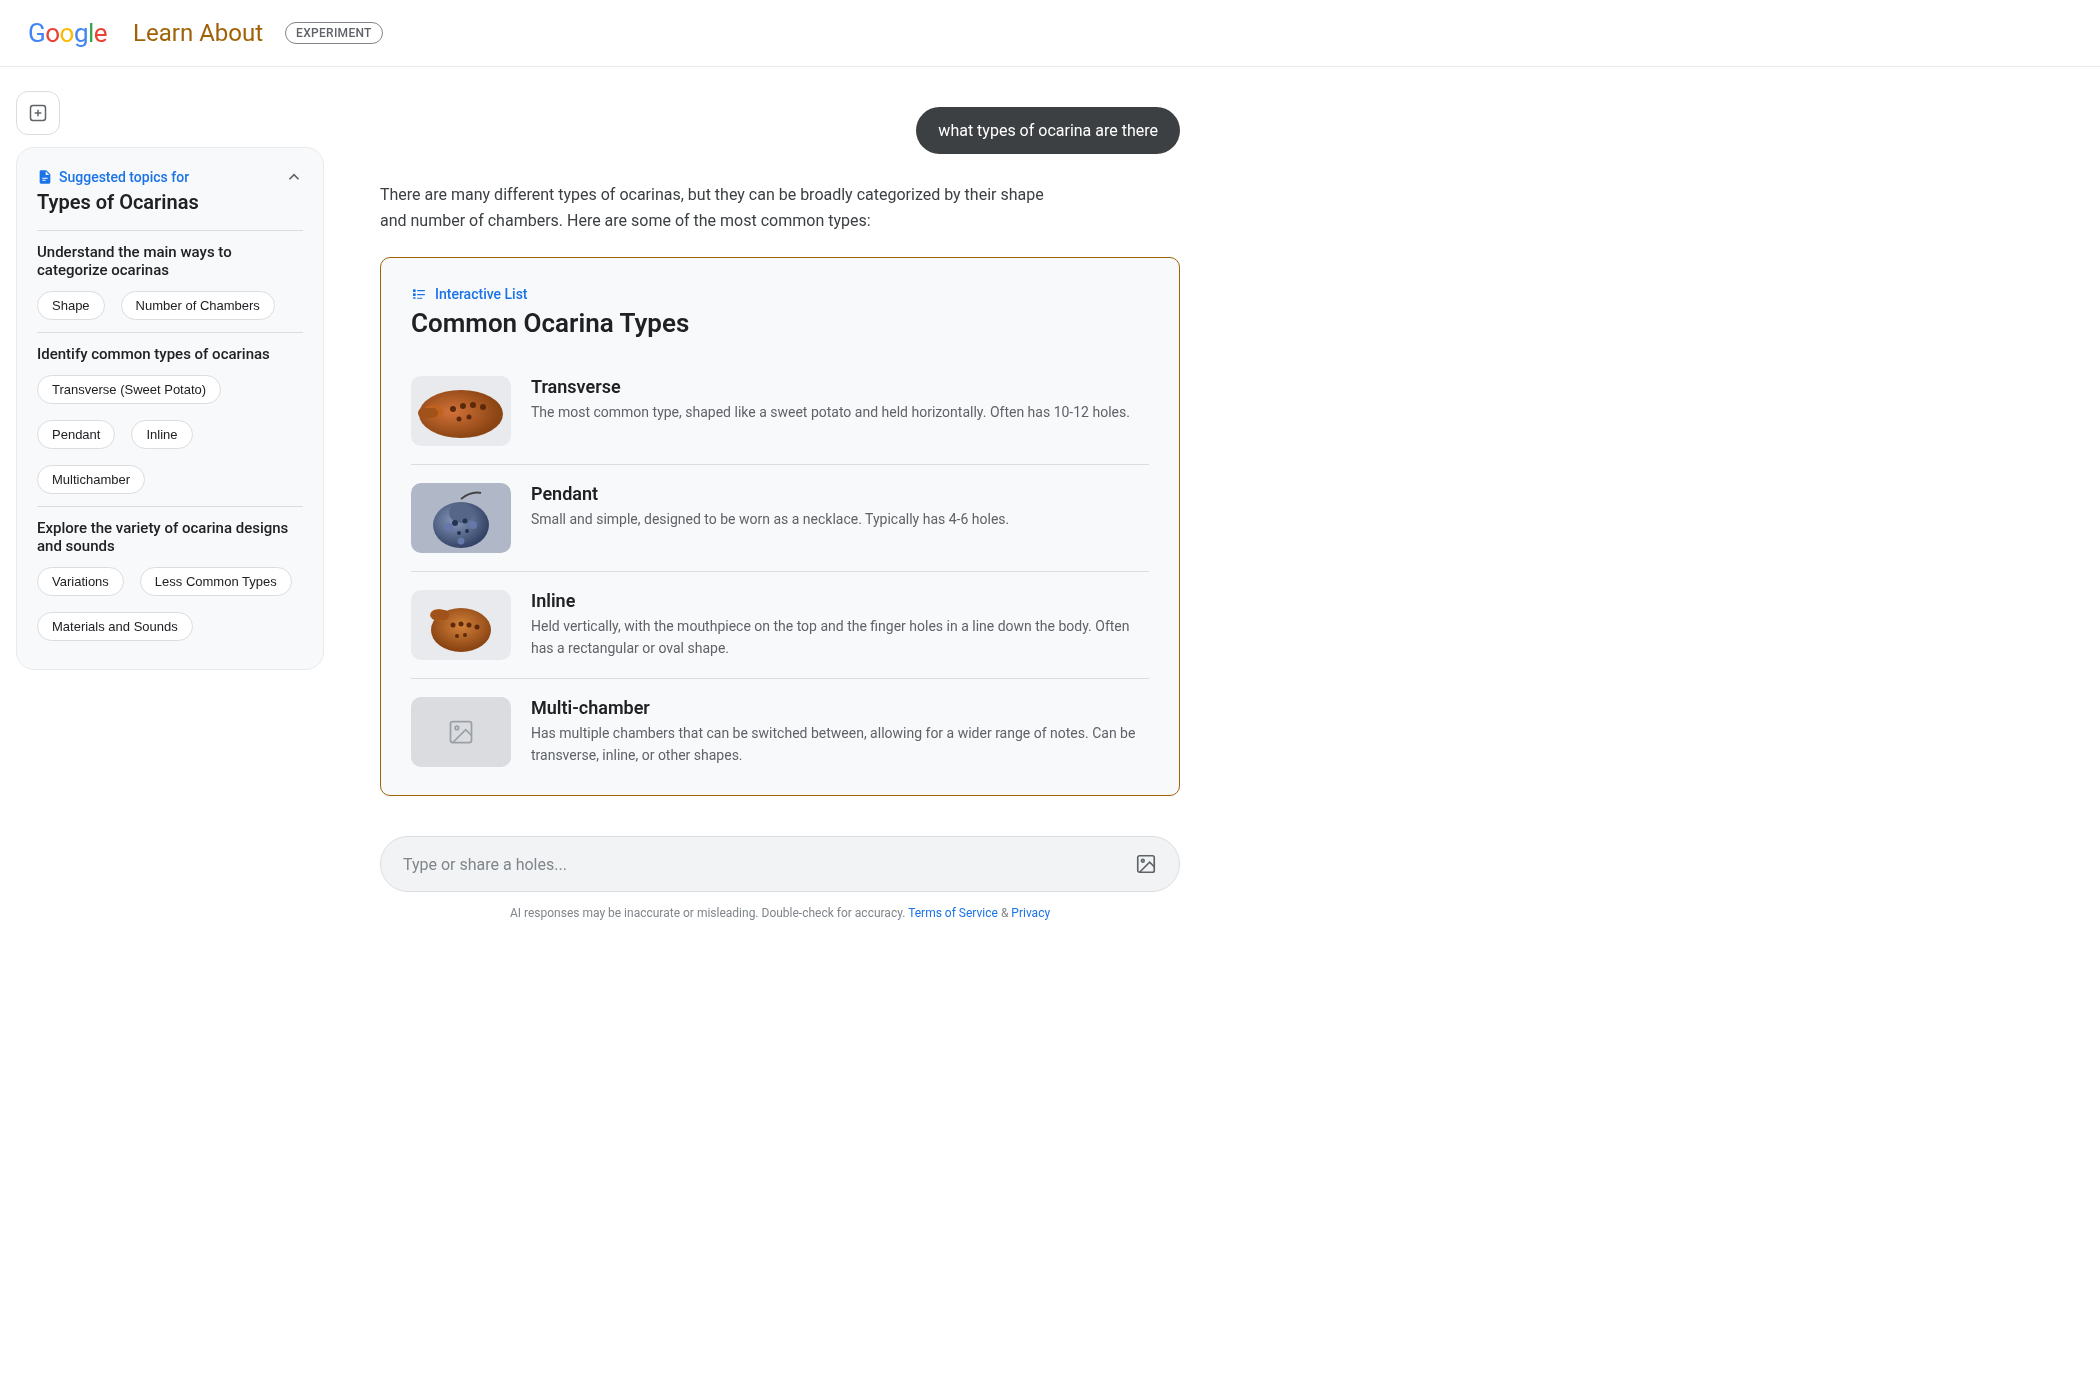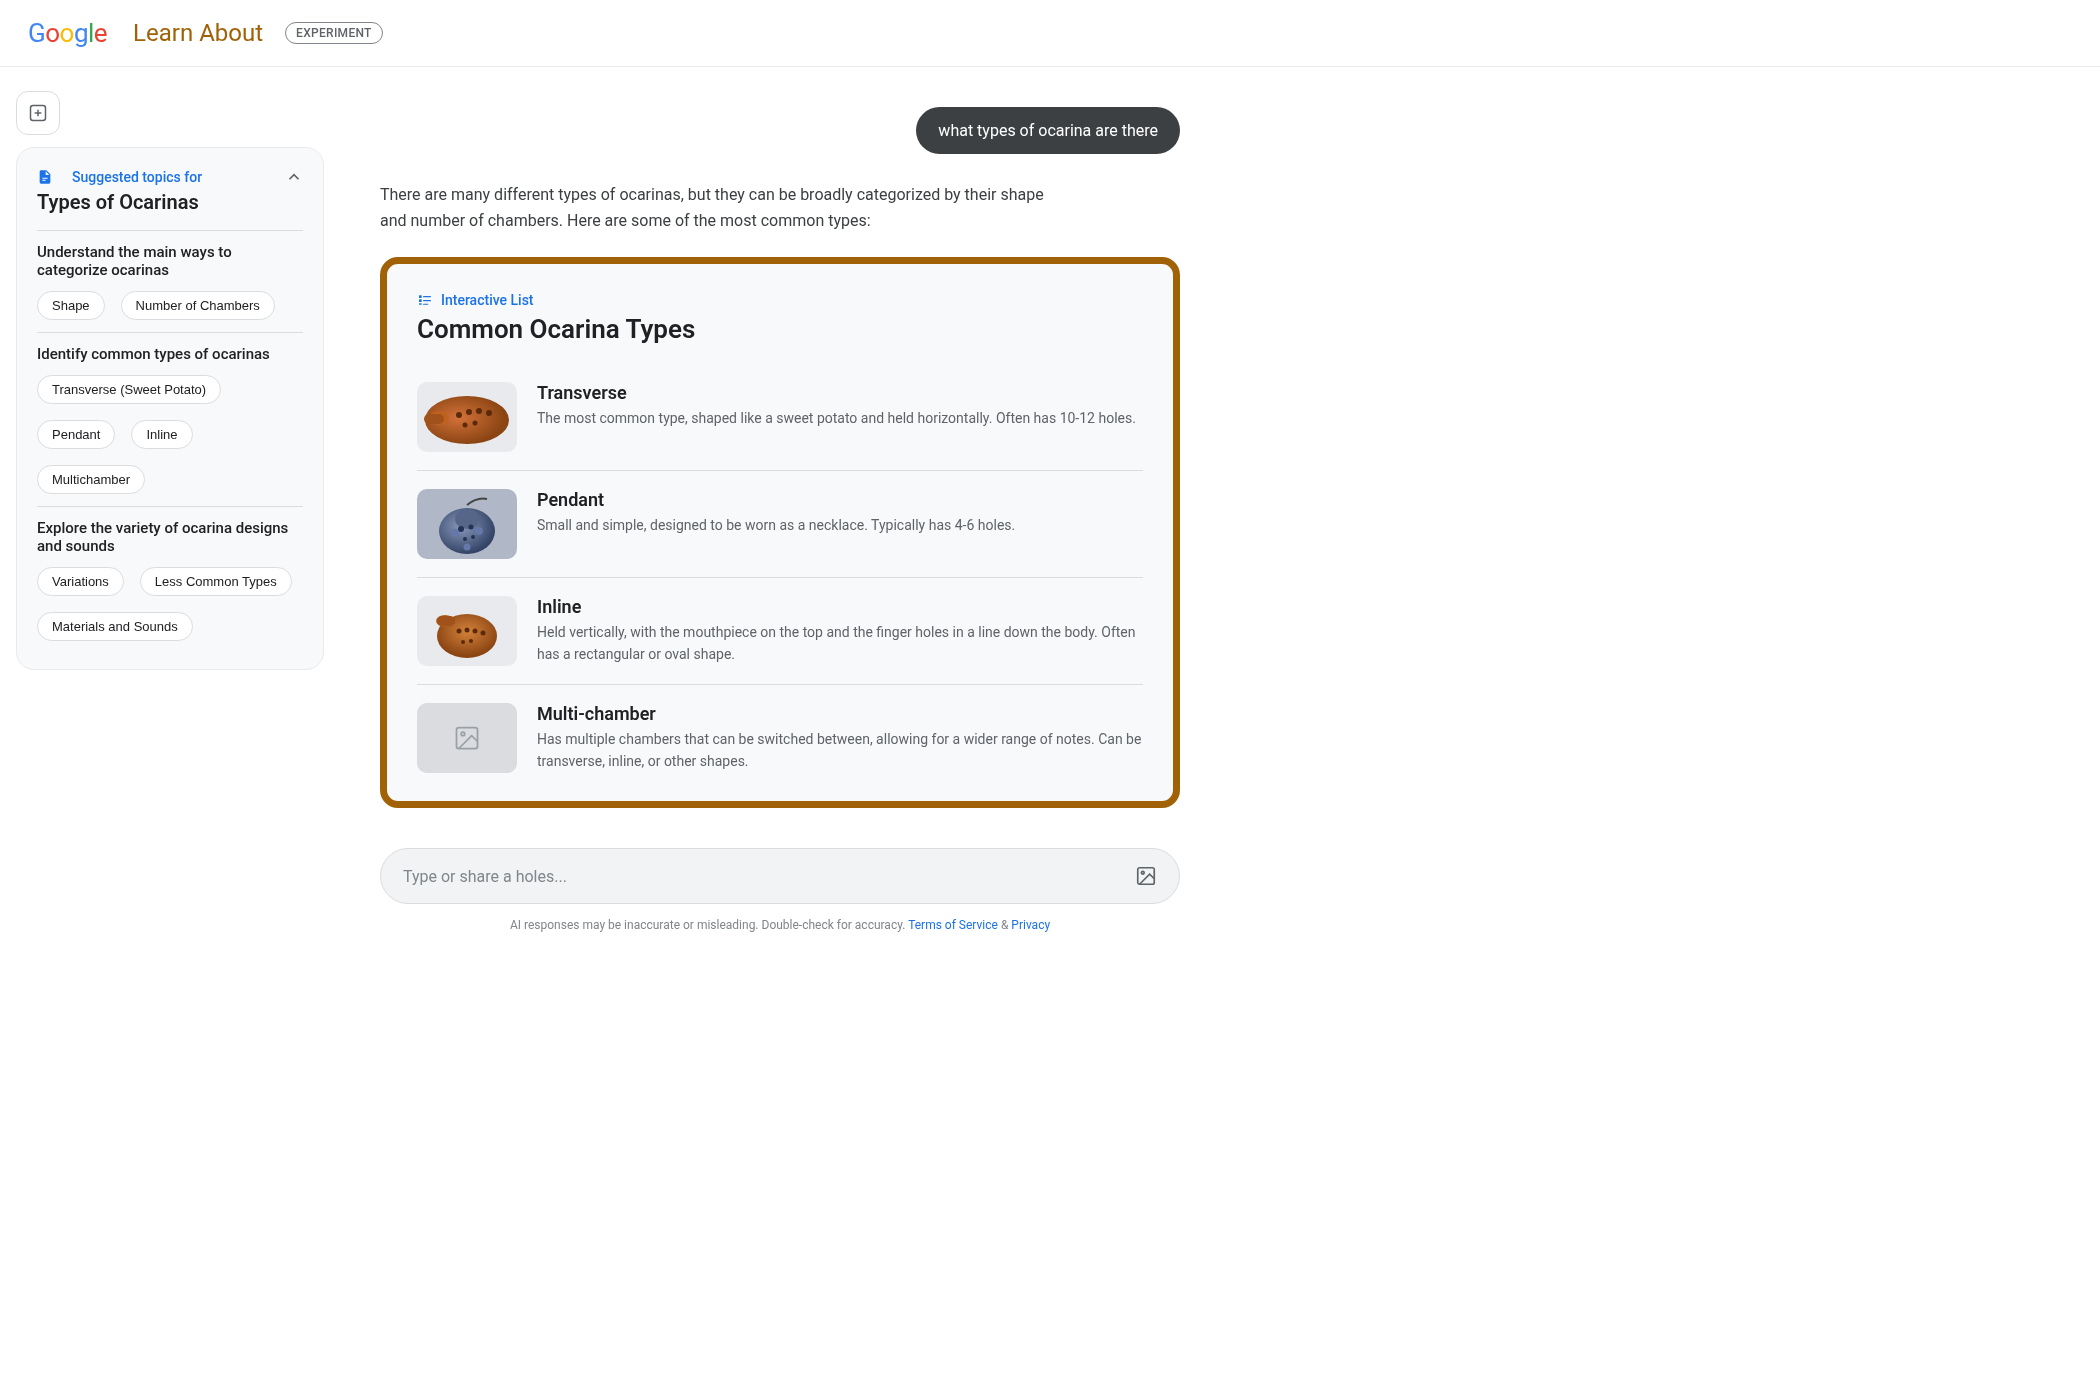--- a/index.html
+++ b/index.html
@@ -93,21 +93,21 @@
 
     .suggested-header {
       display: flex;
       align-items: center;
       justify-content: space-between;
       margin-bottom: 4px;
     }
     .suggested-label {
       display: flex;
       align-items: center;
-      gap: 19px;
+      gap: 6px;
       color: #1a73e8;
       font-size: 14px;
       font-weight: 500;
     }
     .suggested-label svg {
       width: 16px;
       height: 16px;
     }
     .chevron-btn {
       background: none;
@@ -181,23 +181,23 @@
       font-size: 16px;
       color: #3c4043;
       line-height: 1.6;
       margin-bottom: 24px;
       max-width: 680px;
     }
 
     
     .interactive-card {
       background: #f8f9fa;
-      border-radius: 18px;
+      border-radius: 10px;
       padding: 28px 30px;
-      border: 7px solid #a16207;
+      border: 1px solid #a16207;
       margin-bottom: 40px;
     }
 
     .interactive-label {
       display: flex;
       align-items: center;
       gap: 8px;
       color: #1a73e8;
       font-size: 14px;
       font-weight: 500;

